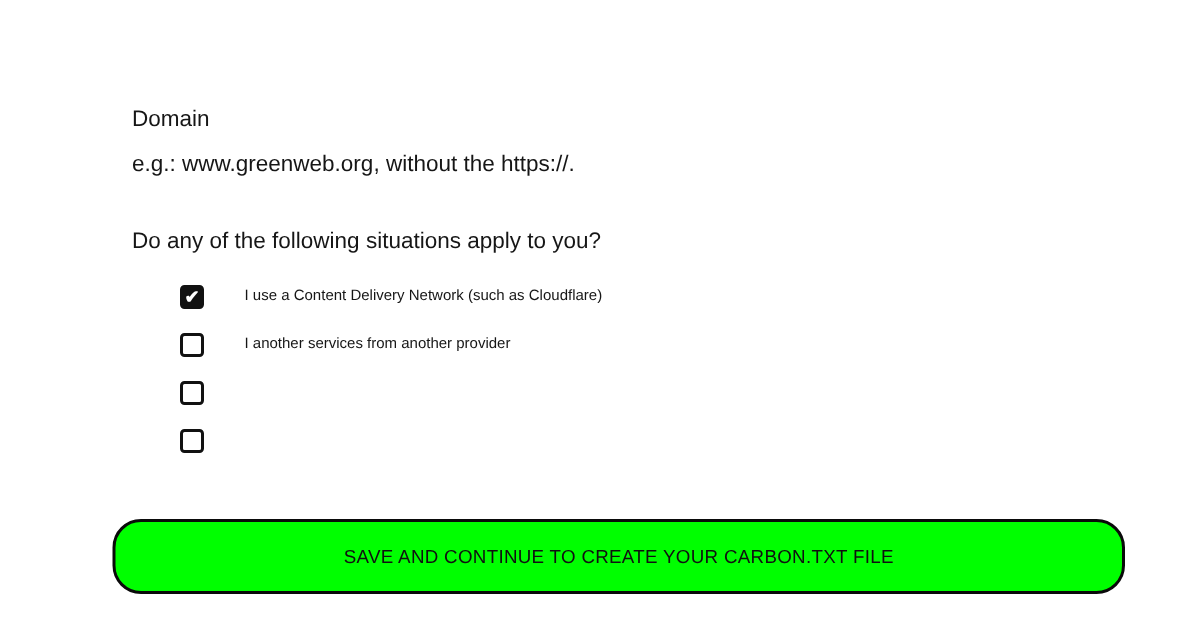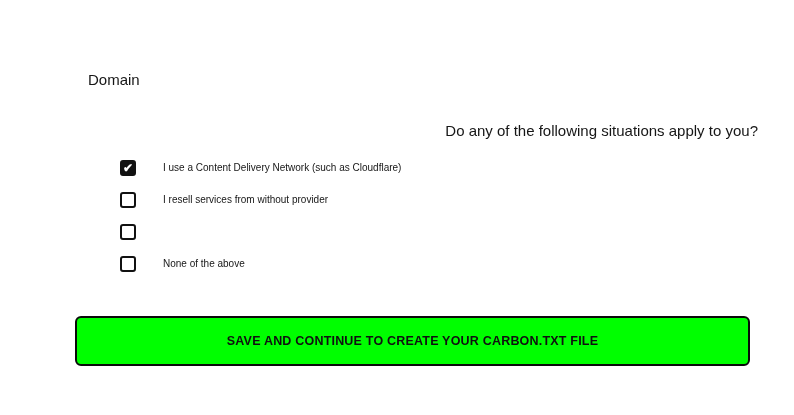--- a/index.html
+++ b/index.html
@@ -37,21 +37,20 @@
     margin-top: 12px;
     font-size: 15px;
     line-height: 18px;
     color: var(--text, #161616);
   }
   .question {
     margin-top: 33px;
     font-size: 15px;
     line-height: 18px;
     color: var(--text, #161616);
-    text-align: right;
   }
   .checkbox-list {
     margin-top: 20px;
   }
   .checkbox-row {
     display: flex;
     align-items: center;
     margin-bottom: 12px;
     height: 16px;
     cursor: pointer;
@@ -86,65 +85,65 @@
     color: var(--text, #161616);
   }
   .submit-button {
     display: block;
     margin-top: 44px;
     margin-left: 3px;
     width: 675px;
     height: 50px;
     background: var(--green, #00ff00);
     border: 2px solid #0a0a0a;
-    border-radius: 6px;
+    border-radius: 19px;
     font-family: "Liberation Sans", sans-serif;
     font-size: 12.5px;
-    font-weight: 700;
+    font-weight: 400;
     letter-spacing: 0.2px;
     color: #101010;
     text-align: center;
     cursor: pointer;
   }
 </style>
 </head>
 <body>
 
 <div class="page">
 
   <label class="field-label">Domain</label>
 
 
+  <div class="help-text">e.g.: www.greenweb.org, without the https://.</div>
 
   <div class="question">Do any of the following situations apply to you?</div>
 
   <div class="checkbox-list">
   <div class="checkbox-row">
     <span class="checkbox checked">
       <span class="mark">✔</span>
     </span>
     <span class="checkbox-label">I use a Content Delivery Network (such as Cloudflare)</span>
   </div>
 
   <div class="checkbox-row">
     <span class="checkbox">
       
     </span>
-    <span class="checkbox-label">I resell services from without provider</span>
+    <span class="checkbox-label">I another services from another provider</span>
   </div>
 
   <div class="checkbox-row">
     <span class="checkbox">
       
     </span>
   </div>
 
   <div class="checkbox-row">
     <span class="checkbox">
       
     </span>
-    <span class="checkbox-label">None of the above</span>
   </div>
 </div>
 
   <button class="submit-button">SAVE AND CONTINUE TO CREATE YOUR CARBON.TXT FILE</button>
 
 </div>
 
 </body></html>

